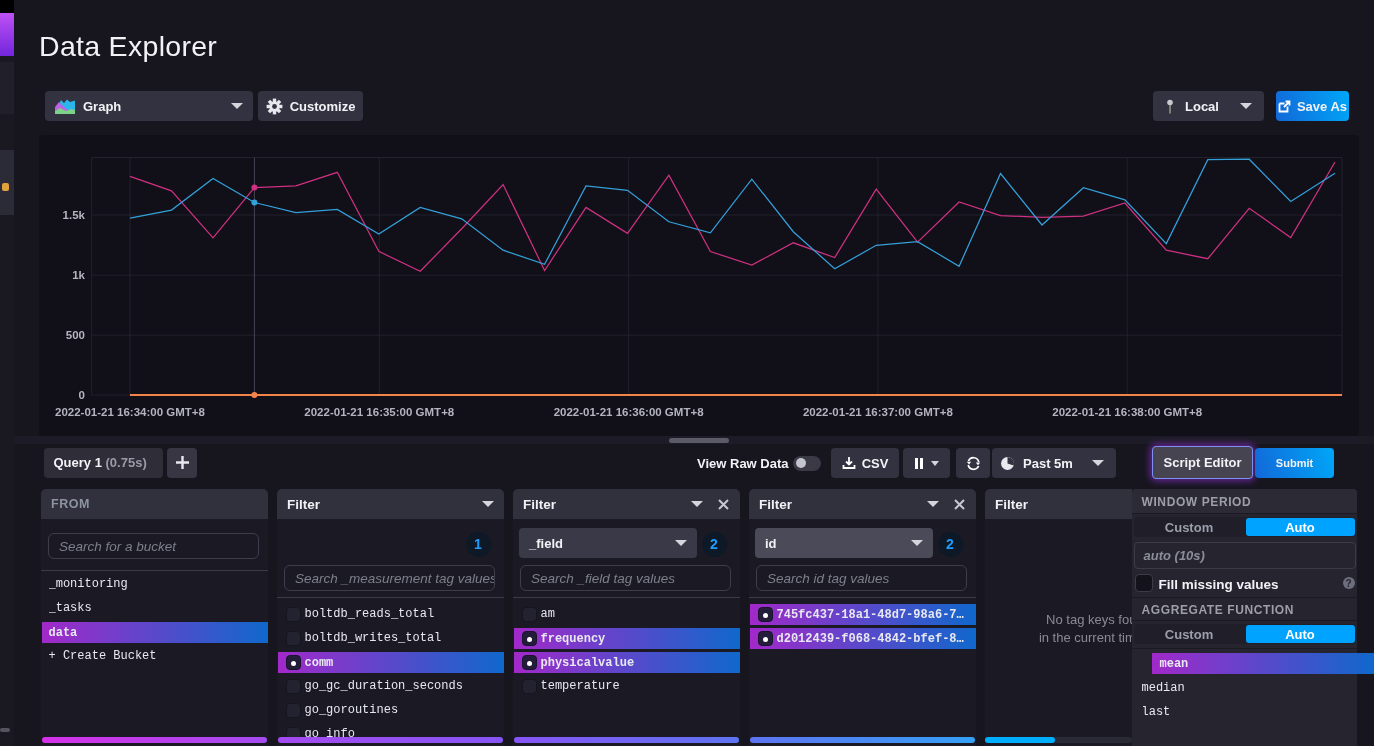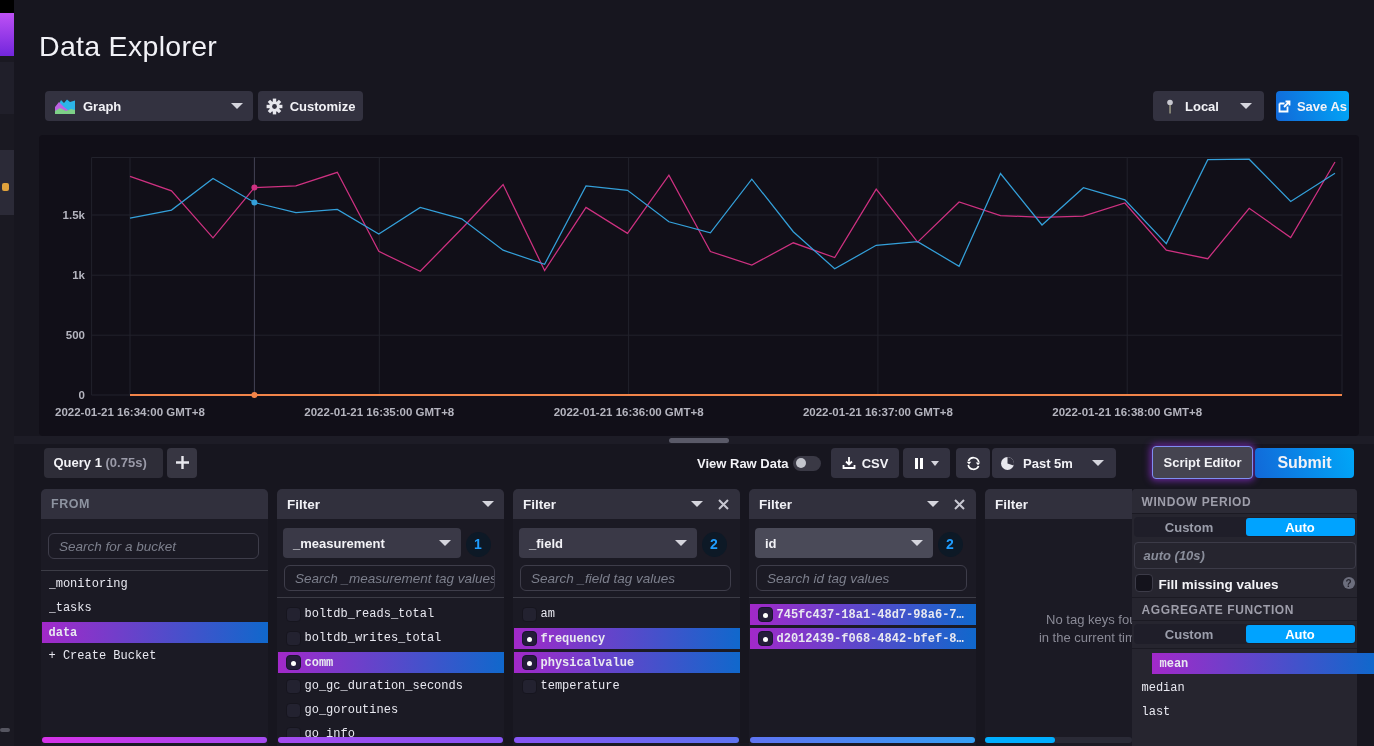--- a/index.html
+++ b/index.html
@@ -186,21 +186,21 @@
 </div>
 <div class="btn" style="left:992px;top:448px;width:124px;justify-content:flex-start;padding:0 12px;font-size:13px;">
   <svg width="15" height="15" viewBox="0 0 15 15" style="margin-right:8px;margin-left:-4px;">
     <circle cx="7.5" cy="7.5" r="6.5" fill="#E8E8EE"></circle>
     <path d="M7.5 7.5 L7.5 1 A6.5 6.5 0 0 1 13.6 9.6 Z" fill="#333240"></path>
   </svg>
   Past 5m
   <span class="caret" style="margin-left:auto;"></span>
 </div>
 <div class="btn" style="left:1152px;top:446px;width:101px;height:33px;background:#454450;border:1.5px solid #7F8EF2;box-shadow:0 0 7px 2px rgba(158,50,235,.6);font-size:13px;">Script Editor</div>
-<div class="btn" style="left:1255px;top:447.5px;width:99px;background:linear-gradient(75deg,#1268d8,#00A7F8);font-size:16px;">Submit</div>
+<div class="btn" style="left:1255px;top:447.5px;width:79px;background:linear-gradient(75deg,#1268d8,#00A7F8);font-size:11px;">Submit</div>
 
 <div id="p1" class="abs" style="left:41px;top:489px;width:227px;height:257px;">
   <div class="phead">
       <span class="t" style="color:#8D93A0;font-size:12.5px;letter-spacing:.5px;">FROM</span>
     </div>
   <div class="pbody"></div>
   <div class="searchbox" style="left:7px;top:44px;width:211px;">Search for a bucket</div>
   <div class="abs" style="left:0;top:81px;width:227px;height:1px;background:#3c3c46;"></div>
   <div class="abs mono" style="left:0;top:0px;width:227px;height:257px;">
     <div class="row" style="left:7.5px;top:84.3px;">_monitoring</div>
@@ -209,21 +209,20 @@
     <div class="row" style="left:7.5px;top:156.2px;">+ Create Bucket</div>
   </div>
 </div>
 
 <div id="p2" class="abs" style="left:277px;top:489px;width:227px;height:257px;">
   <div class="phead">
       <span class="t">Filter</span>
       <span class="caret" style="margin-left:auto;"></span>
     </div>
   <div class="pbody"></div>
-  <div class="ddown" style="left:6px;top:39px;width:178px;">_measurement<span class="caret" style="margin-left:auto;"></span></div>
   <div class="badge" style="left:188.5px;top:42.5px;">1</div>
   <div class="searchbox" style="left:7px;top:76px;width:211px;">Search _measurement tag values</div>
   <div class="abs" style="left:0;top:107.5px;width:227px;height:1px;background:#3c3c46;"></div>
   <div class="abs mono" style="left:0;top:0px;width:227px;height:257px;">
     <div class="row" style="left:8.5px;top:114.7px;"><span class="cb"></span>boltdb_reads_total</div>
     <div class="row" style="left:8.5px;top:138.7px;"><span class="cb"></span>boltdb_writes_total</div>
     <div class="row grad" style="left:0.5px;top:163.2px;width:226px;padding-left:8px;font-weight:bold;"><span class="cb cbsel"></span>comm</div>
     <div class="row" style="left:8.5px;top:186.7px;"><span class="cb"></span>go_gc_duration_seconds</div>
     <div class="row" style="left:8.5px;top:210.7px;"><span class="cb"></span>go_goroutines</div>
     <div class="row" style="left:8.5px;top:234.7px;"><span class="cb"></span>go_info</div>

